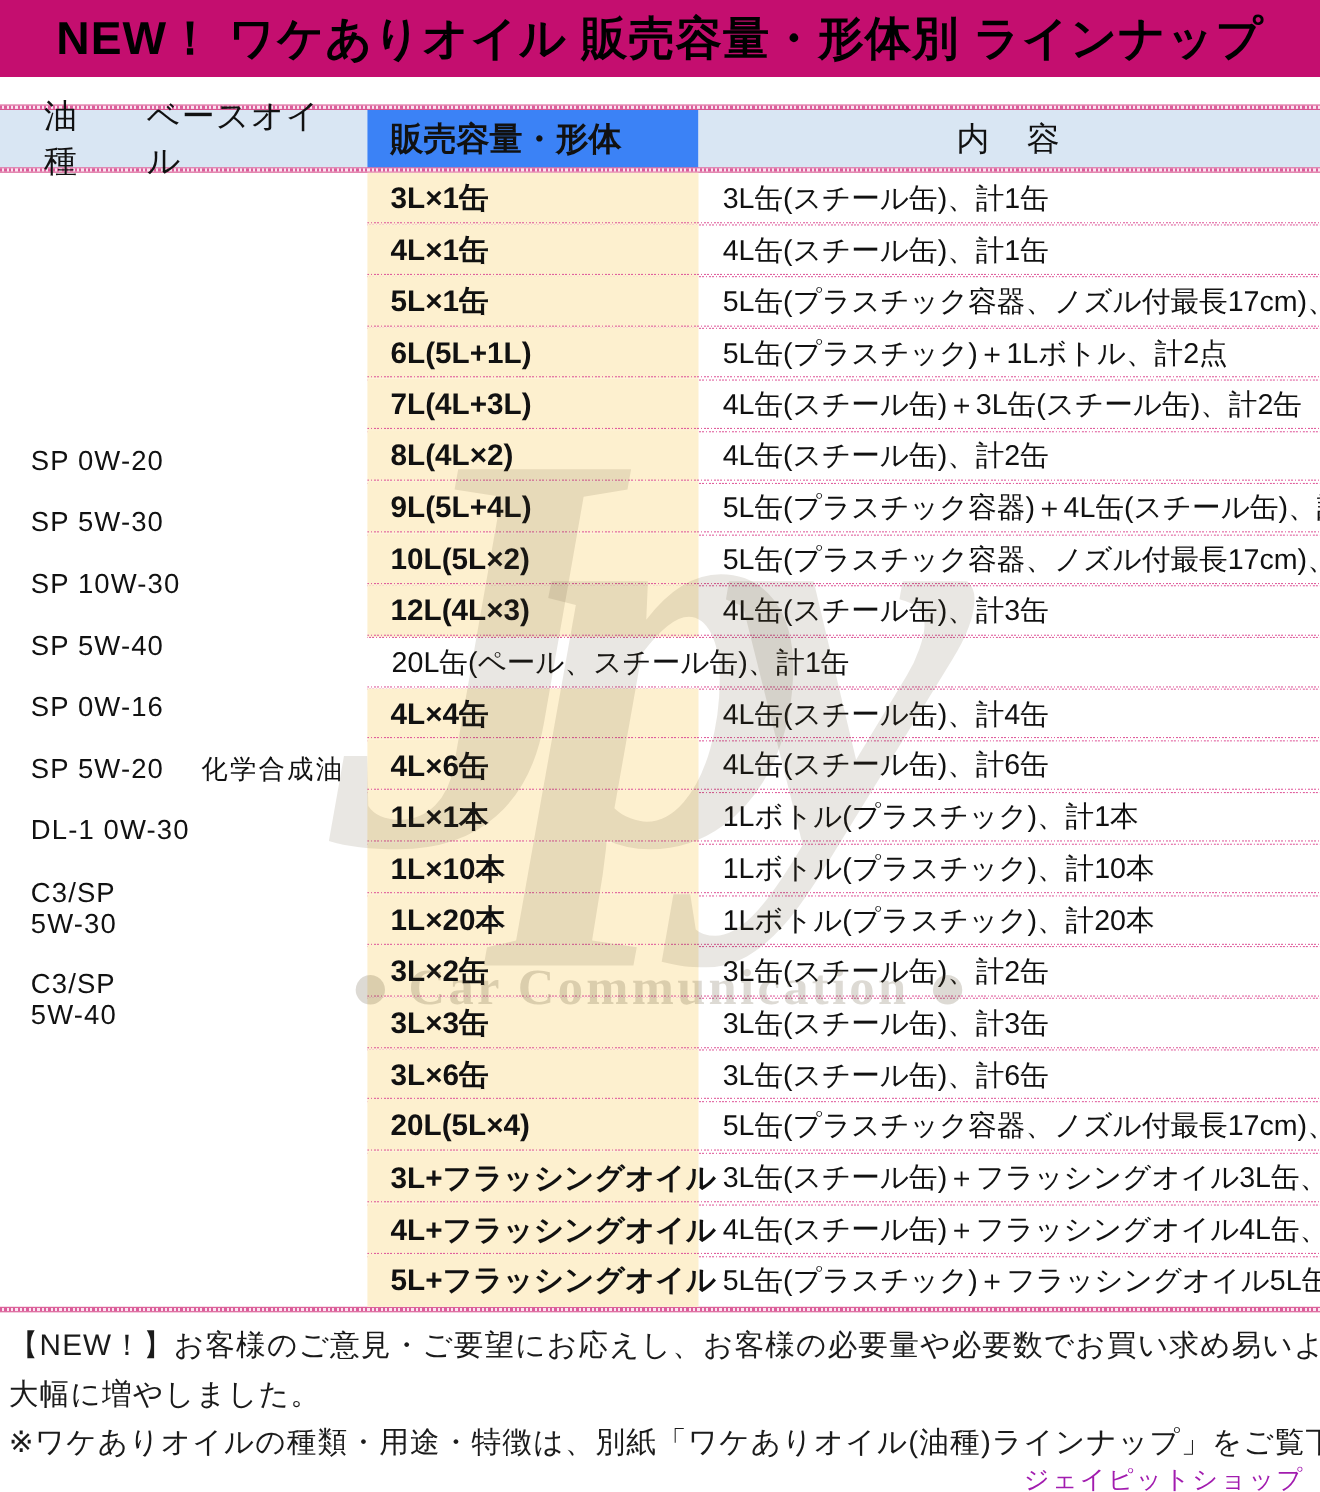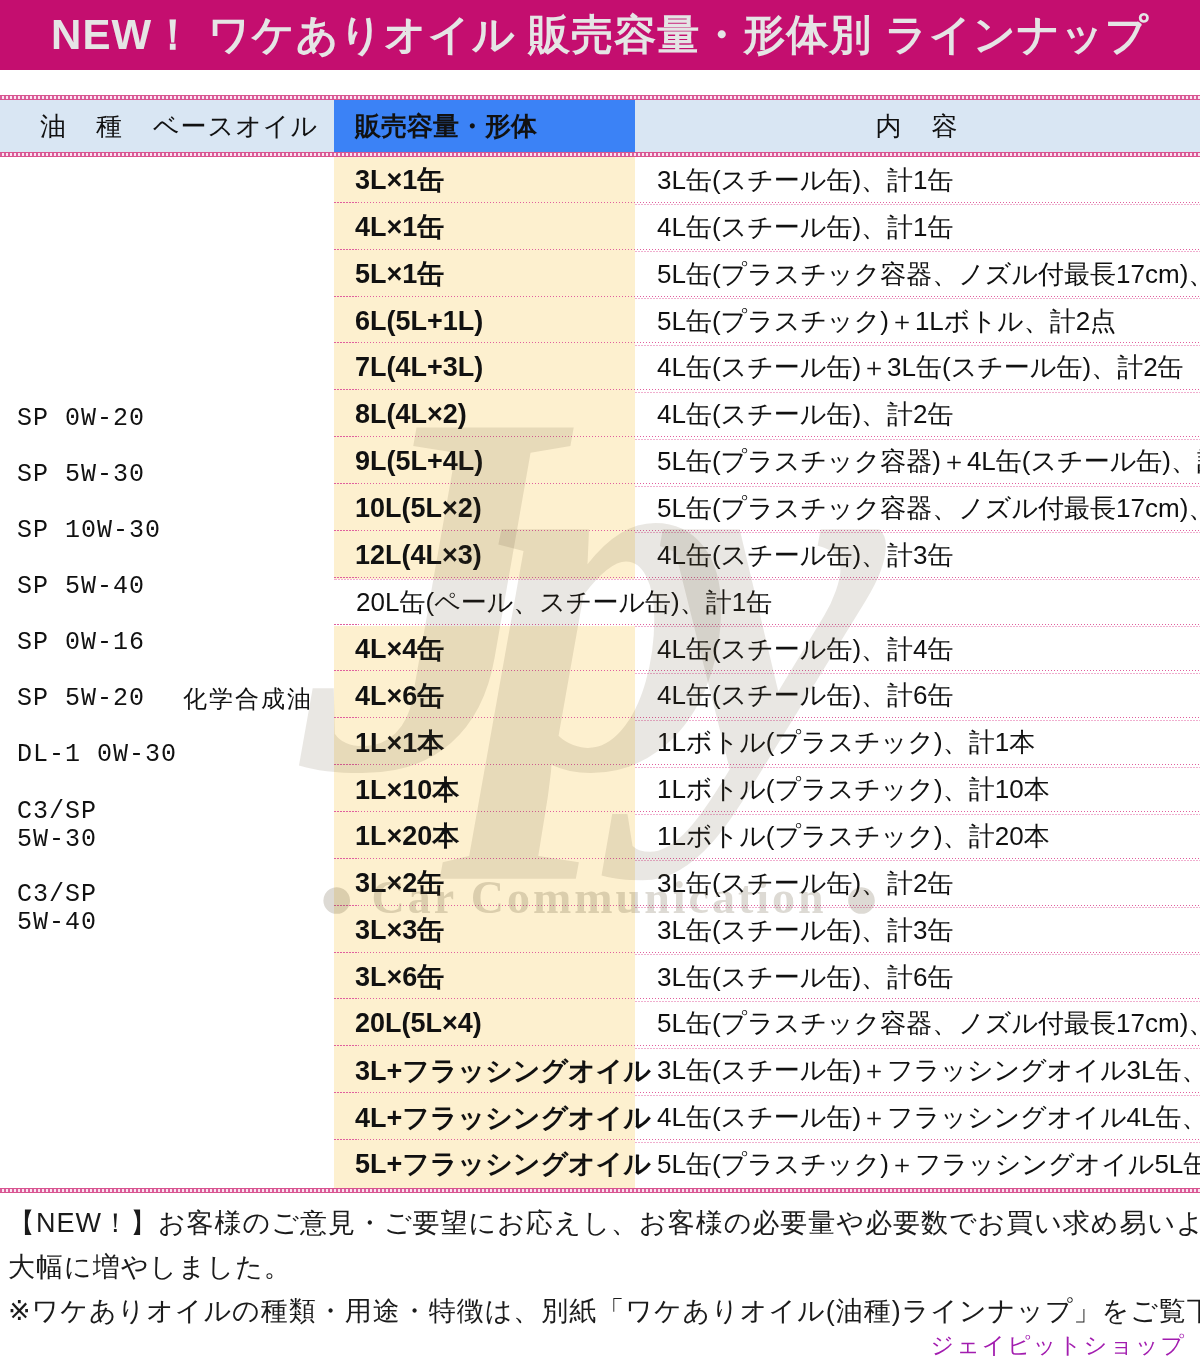--- a/index.html
+++ b/index.html
@@ -3,37 +3,37 @@
 <meta charset="utf-8">
 <style>
   html,body{margin:0;padding:0;}
   body{
     width:1200px;height:1356px;position:relative;overflow:hidden;
     background:#ffffff;color:#111;
     font-family:"Liberation Sans","DejaVu Sans",sans-serif;
   }
   
   .banner{height:70px;background:#c40e6f;display:flex;align-items:center;justify-content:center;}
-  .banner-title{color:#e5e5e5;font-weight:bold;font-size:42px;letter-spacing:1px;white-space:nowrap;}
+  .banner-title{color:#000000;font-weight:bold;font-size:42px;letter-spacing:1px;white-space:nowrap;}
   
   .table{margin-top:25px;}
   .rail{
     height:5px;box-sizing:border-box;
     border-top:1px solid #d8548f;border-bottom:1px solid #d8548f;
     background-image:repeating-linear-gradient(90deg,#db5d9b 0 2px,#fbe4f0 2px 4px);
   }
-  .header-row{display:flex;height:52px;font-size:26px;}
+  .header-row{display:flex;height:52px;font-size:30px;}
   .hcell-left{width:334px;flex:none;background:#d9e6f3;display:flex;align-items:center;box-sizing:border-box;}
   .h-oil{margin-left:40px;letter-spacing:2px;}
   .h-base{margin-left:auto;margin-right:16px;letter-spacing:1px;}
   .hcell-vol{width:301px;flex:none;background:#3b82f6;display:flex;align-items:center;padding-left:21px;box-sizing:border-box;font-weight:bold;}
   .hcell-desc{flex:1;background:#d9e6f3;display:flex;align-items:center;justify-content:center;letter-spacing:2px;}
   .body{position:relative;height:1031px;display:flex;}
   .left-pane{width:334px;flex:none;position:relative;}
-  .oil-item{position:absolute;left:17px;font-size:25px;letter-spacing:1px;line-height:28px;white-space:pre-line;font-family:Liberation Mono, monospace;}
+  .oil-item{position:absolute;left:28px;font-size:25px;letter-spacing:1px;line-height:28px;white-space:pre-line;}
   .oil-item:nth-of-type(1){top:248px;}
   .oil-item:nth-of-type(2){top:304px;}
   .oil-item:nth-of-type(3){top:360px;text-align:center;}
   .oil-item:nth-of-type(4){top:416px;}
   .oil-item:nth-of-type(5){top:472px;}
   .oil-item:nth-of-type(6){top:528px;}
   .oil-item:nth-of-type(7){top:584px;}
   .oil-item:nth-of-type(8){top:641px;}
   .oil-item:nth-of-type(9){top:724px;}
   .base-oil{position:absolute;right:21px;top:526px;font-size:24px;letter-spacing:2px;}

